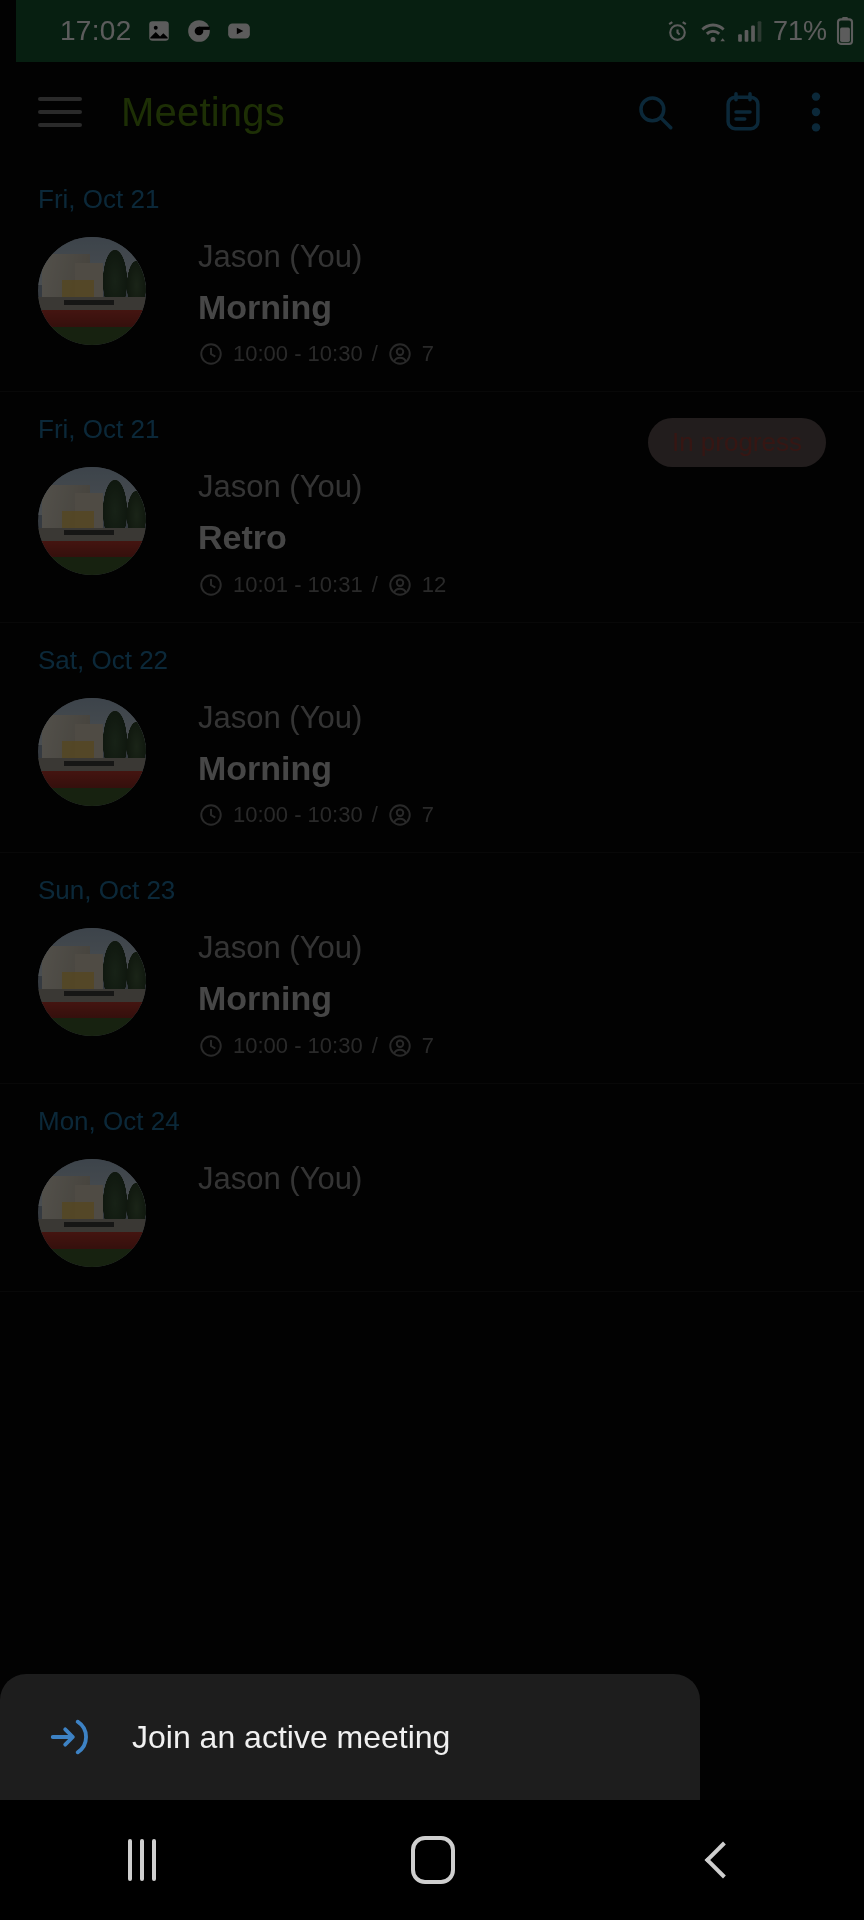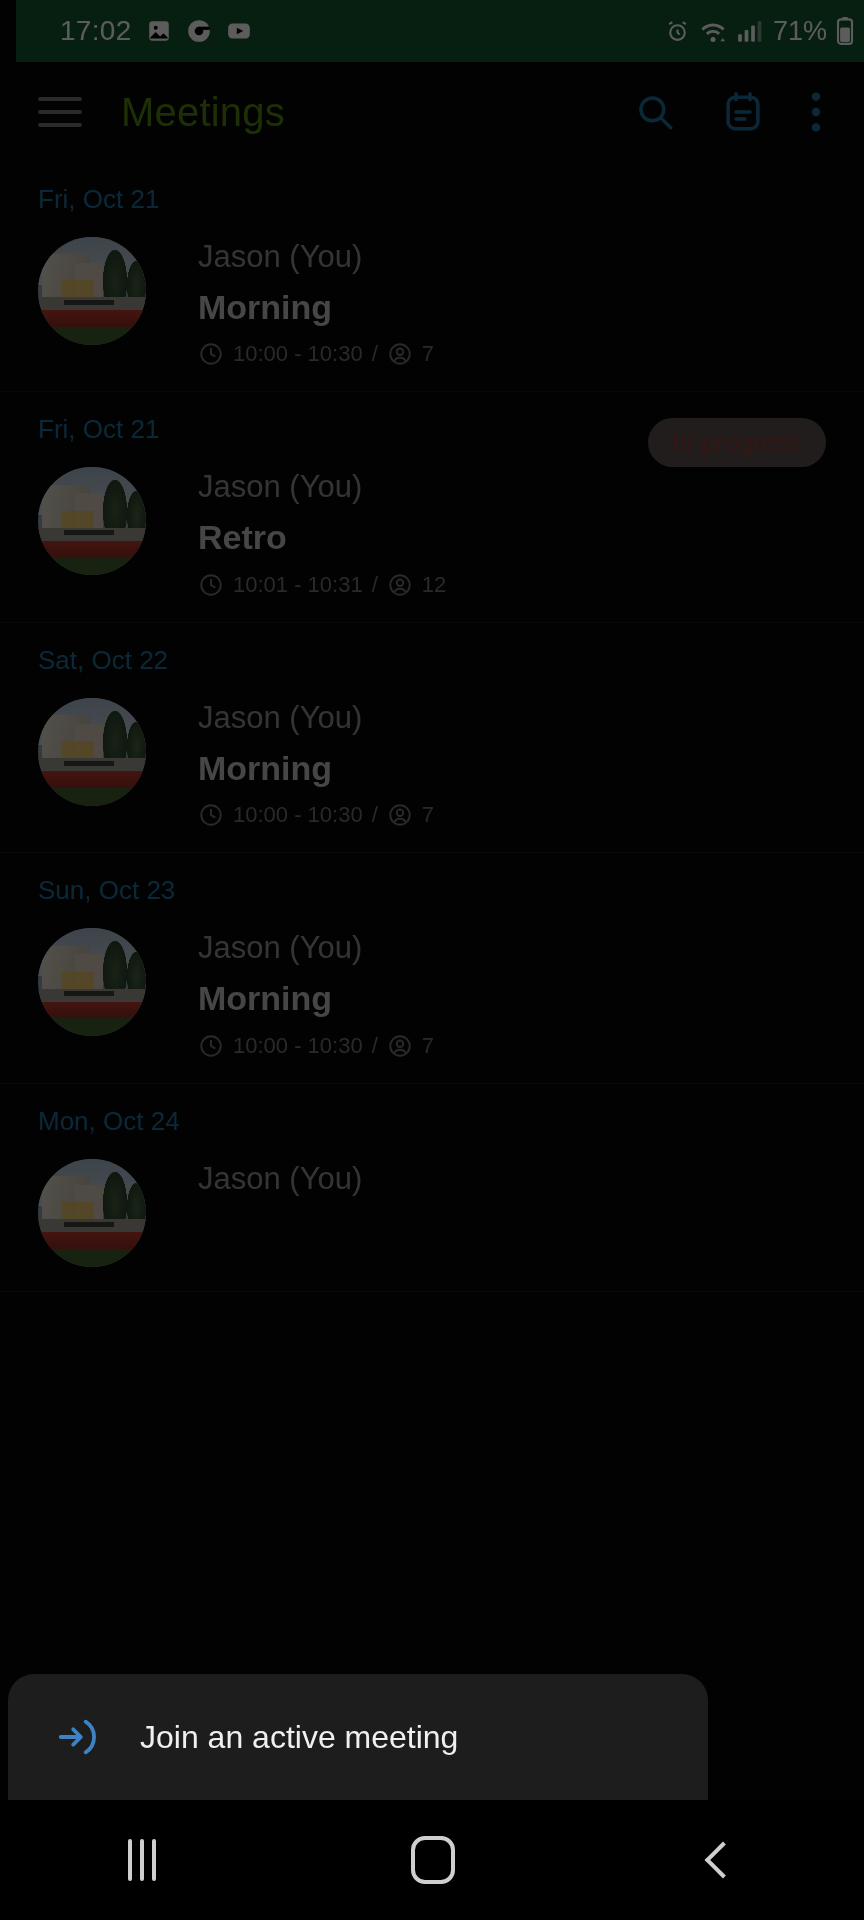--- a/index.html
+++ b/index.html
@@ -65,21 +65,21 @@
     position:absolute; right:38px; top:26px;
     background:#5b4e4e; color:#8e3a34; font-size:26px;
     padding:9px 24px; border-radius:26px;
   }
 
   
   .scrim { position:absolute; left:0; top:0; width:864px; height:1920px; background:rgba(0,0,0,.62); z-index:8; }
 
   
   .sheet {
-    position:absolute; left:8px; bottom:120px; width:700px;
+    position:absolute; left:0; bottom:120px; width:700px;
     background:#1d1d1d; border-radius:26px 26px 0 0; z-index:9; overflow:hidden;
   }
   .sheet-item { display:flex; align-items:center; height:126px; padding-left:44px; }
   .sheet-item + .sheet-item { border-top:1px solid #262626; }
   .sheet-icon { width:52px; flex:0 0 52px; display:flex; align-items:center; justify-content:center; }
   .sheet-label { color:#f0f0f0; font-size:32px; margin-left:36px; }
 
   
   .navbar {
     position:absolute; left:0; bottom:0; width:864px; height:120px; background:#000;

